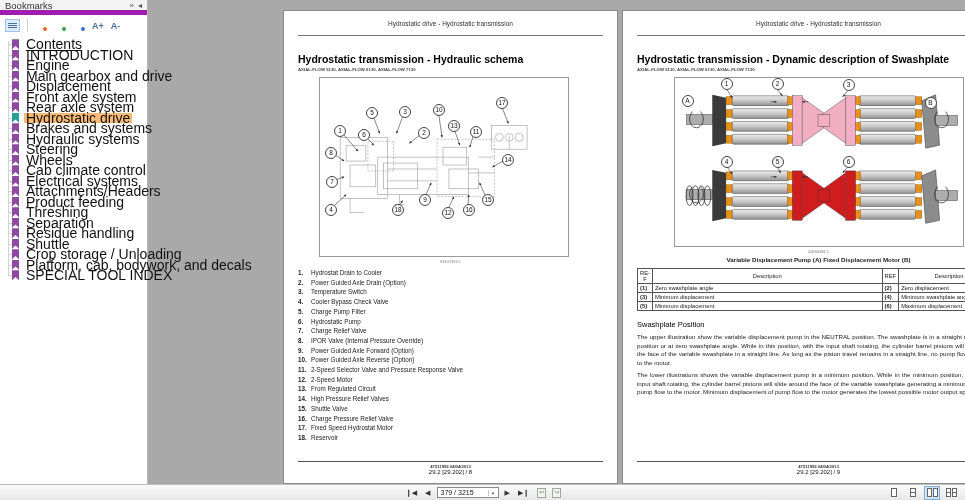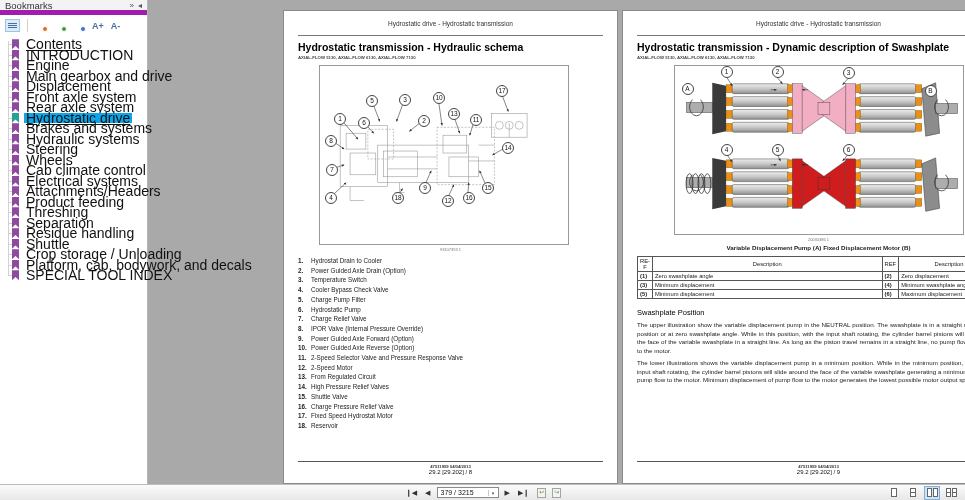--- a/index.html
+++ b/index.html
@@ -33,31 +33,31 @@
     width:1px; background:#d2d2d2; }
   .bm-row { position:relative; height:10.5px; display:flex; align-items:center;
     padding-left:12px; cursor:pointer; }
   .bm-row::before { content:""; position:absolute; left:8px; top:50%; width:5px;
     height:1px; background:#d2d2d2; }
   .bm-flag { flex:none; width:7px; height:10px; background:#8d4a9e; margin-right:5px;
     clip-path:polygon(0 0,100% 0,100% 100%,50% 68%,0 100%); }
   .bm-label { font-size:14px; color:#111; white-space:nowrap; padding:0 2px; line-height:10px; }
   .bm-row.link .bm-label { text-decoration:underline; }
   .bm-row.selected .bm-flag { background:#2aa198; }
-  .bm-row.selected .bm-label { background:#0ea5e9;text-decoration:underline; }
+  .bm-row.selected .bm-label { background:#fdba74; }
 
   
   .docarea { position:absolute; left:148px; top:0; right:0; height:484px; }
   .page { position:absolute; top:10px; height:474px; background:#fff;
     border:1px solid #8a8a8a; padding:0 14px; color:#222; }
   .page-left  { left:135px; width:335px; }
   .page-right { left:474px; width:393px; }
   .ph { margin-top:9px; text-align:center; font-size:6.5px; color:#333; }
   .page hr { border:none; border-top:1px solid #777; margin-top:8px; }
-  .page h1 { margin-top:5px; font-size:10.5px; font-weight:bold; color:#000; }
+  .page h1 { margin-top:17px; font-size:10.5px; font-weight:bold; color:#000; }
   .models { margin-top:2px; font-size:4.3px; font-weight:bold; color:#444; }
   .fig { position:relative; border:1px solid #999; background:#fff; }
   .fig-left  { width:250px; height:180px; margin:5px 0 0 21px; }
   .fig-right { width:290px; height:170px; margin:5px auto 0; }
   .fig svg { position:absolute; left:0; top:0; width:100%; height:100%; }
   .callout { position:absolute; width:12px; height:12px; border:1px solid #444;
     border-radius:50%; background:#fff; font-size:6.5px; line-height:10px;
     text-align:center; color:#111; transform:translate(-50%,-50%); z-index:2; }
   .figcode { text-align:center; font-size:4px; color:#777; margin-top:2px; }
   .numlist { list-style:none; counter-reset:n; margin-top:4px; }

